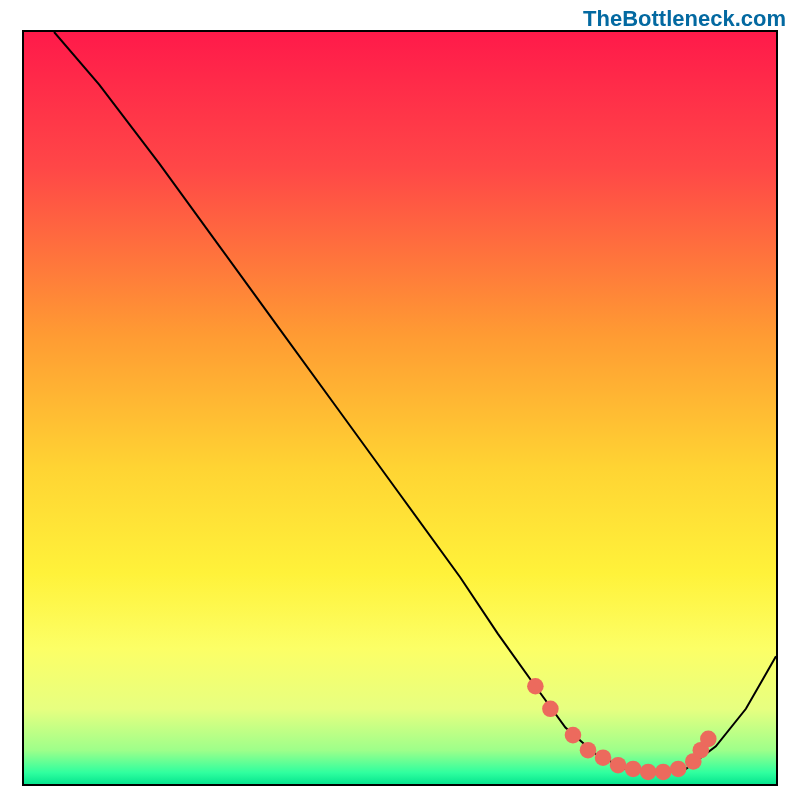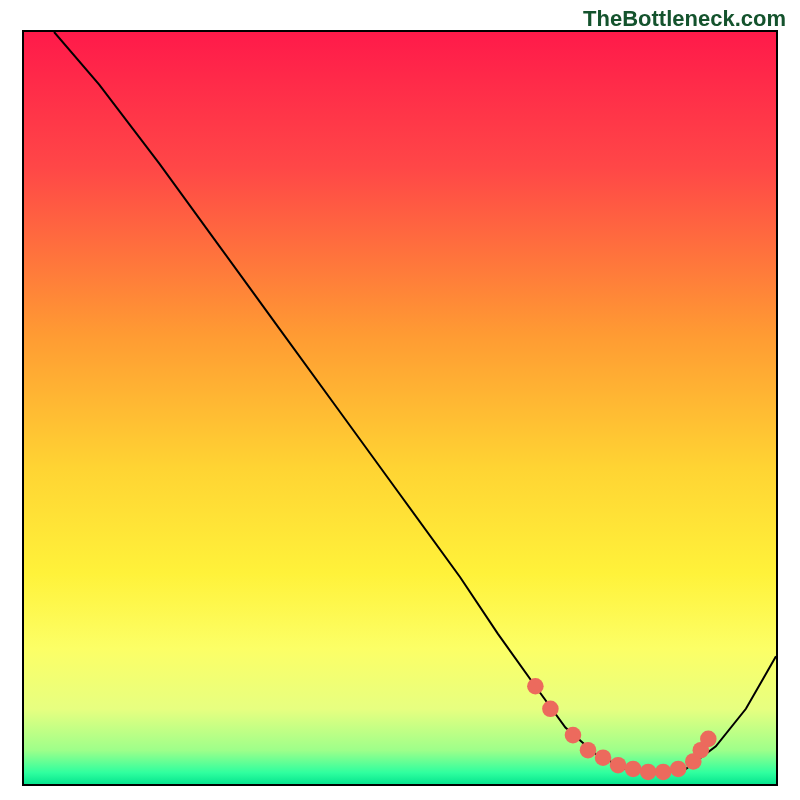--- a/index.html
+++ b/index.html
@@ -10,21 +10,21 @@
     font-family: Arial, sans-serif;
     position: relative;
     overflow: hidden;
   }
   .watermark {
     position: absolute;
     top: 6px;
     right: 14px;
     font-size: 22px;
     font-weight: bold;
-    color: #14532d;
+    color: #0369a1;
     z-index: 10;
   }
   .plot-area {
     position: absolute;
     left: 22px;
     top: 30px;
     width: 756px;
     height: 756px;
     border: 2px solid #000;
     overflow: hidden;

